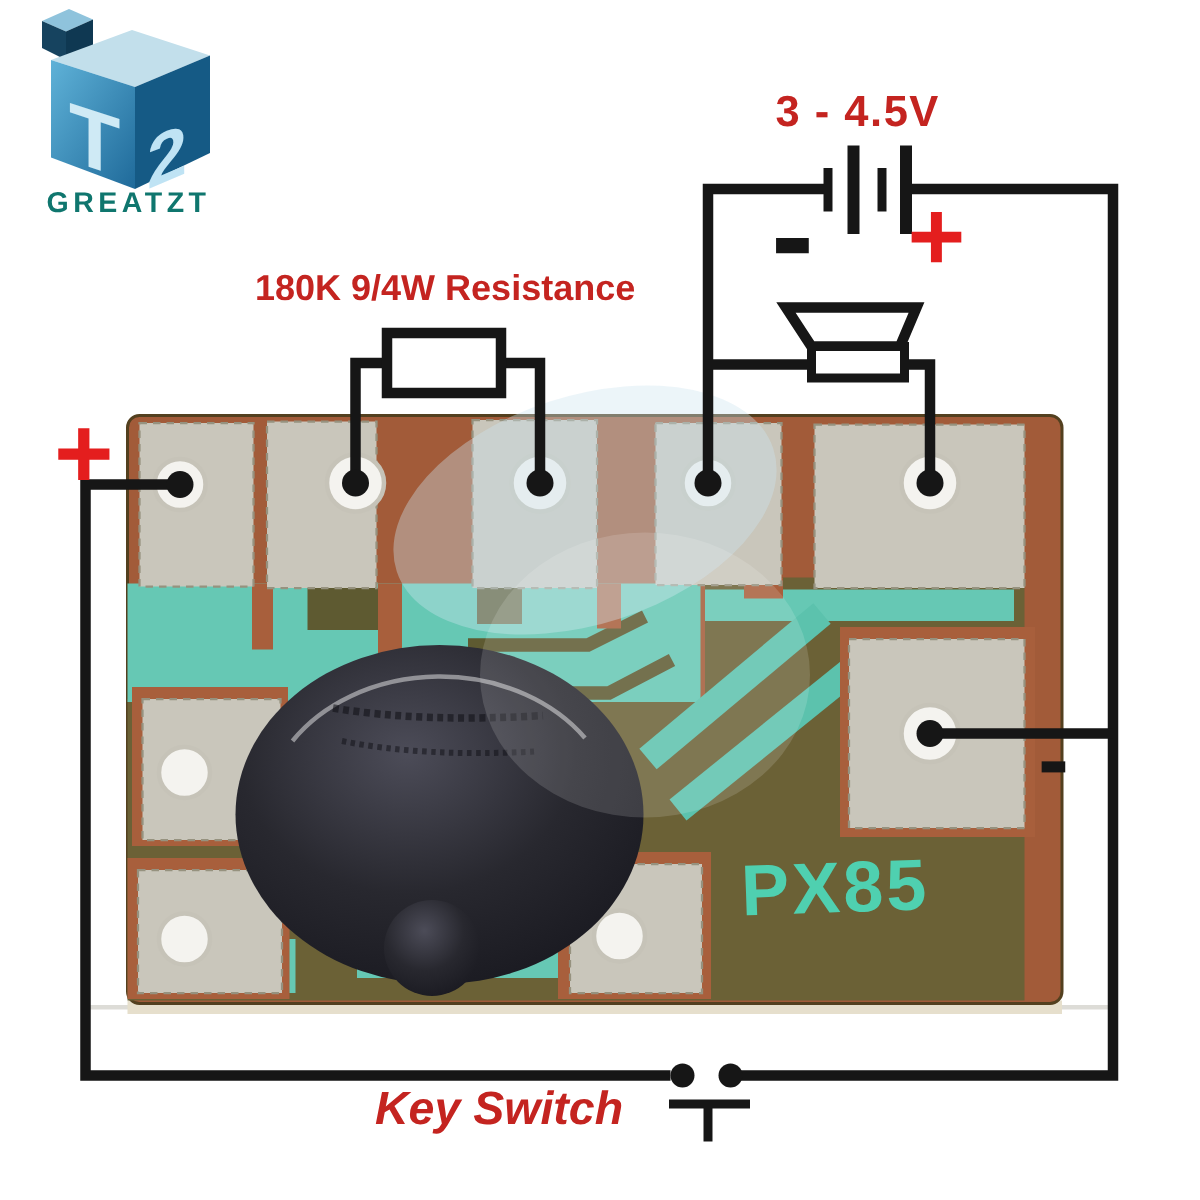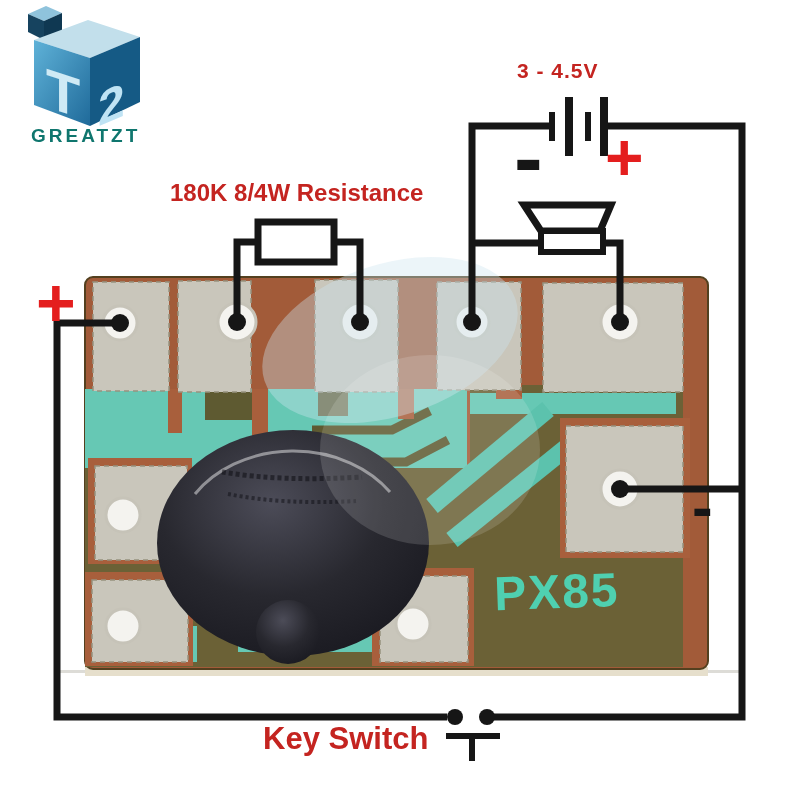--- a/index.html
+++ b/index.html
@@ -3,21 +3,21 @@
 <meta charset="utf-8">
 <style>
   html,body{margin:0;padding:0;background:#ffffff;}
   #stage{position:relative;width:800px;height:800px;background:#ffffff;overflow:hidden;
          font-family:"Liberation Sans","DejaVu Sans",sans-serif;}
   .abs{position:absolute;}
   .red{color:#c42420;font-weight:700;}
   #svg-layer{position:absolute;left:0;top:0;}
   .label{white-space:nowrap;line-height:1.12;}
   #brand-name{color:#0f766e;font-weight:700;font-size:19px;letter-spacing:3px;}
-  #supply-voltage{font-size:21px;letter-spacing:1px;}
+  #supply-voltage{font-size:29px;letter-spacing:1px;}
   #resistor-label{font-size:24px;}
   #horn-label{font-size:25px;text-align:left;}
   #key-switch-label{font-size:31px;}
   .sign{font-weight:700;line-height:1;}
   #battery-plus,#board-plus{color:#e41e1e;}
   #battery-minus,#board-minus{color:#161616;}
 </style>
 </head>
 <body>
 
@@ -178,23 +178,23 @@
   </svg>
 
   <div class="abs label" id="brand-name" style="left:31px;top:125px;">GREATZT</div>
 
   <div class="abs label red" id="supply-voltage" style="left:517px;top:59px;">3 - 4.5V</div>
 
   <div class="abs sign" id="battery-minus" style="left:514px;top:114px;font-size:86px;">-</div>
 
   <div class="abs sign" id="battery-plus" style="left:605px;top:124px;font-size:66px;">+</div>
 
-  <div class="abs label red" id="resistor-label" style="left:170px;top:180px;">180K 8/4W Resistance</div>
+  <div class="abs label red" id="resistor-label" style="left:170px;top:180px;">180K 9/4W Resistance</div>
 
   <div class="abs label red" id="horn-label" style="left:618px;top:185px;">
   </div>
 
   <div class="abs sign" id="board-plus" style="left:36px;top:268px;font-size:68px;">+</div>
 
   <div class="abs sign" id="board-minus" style="left:692px;top:476px;font-size:62px;">-</div>
 
-  <div class="abs label red" id="key-switch-label" style="left:263px;top:722px;">Key Switch</div>
+  <div class="abs label red" id="key-switch-label" style="left:250px;top:722px;font-style:italic;">Key Switch</div>
 </div>
 
 </body></html>

